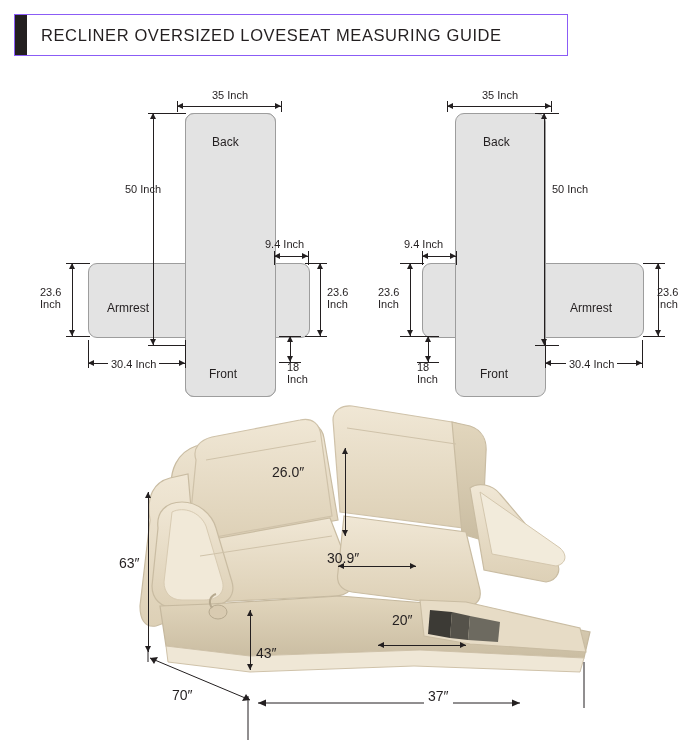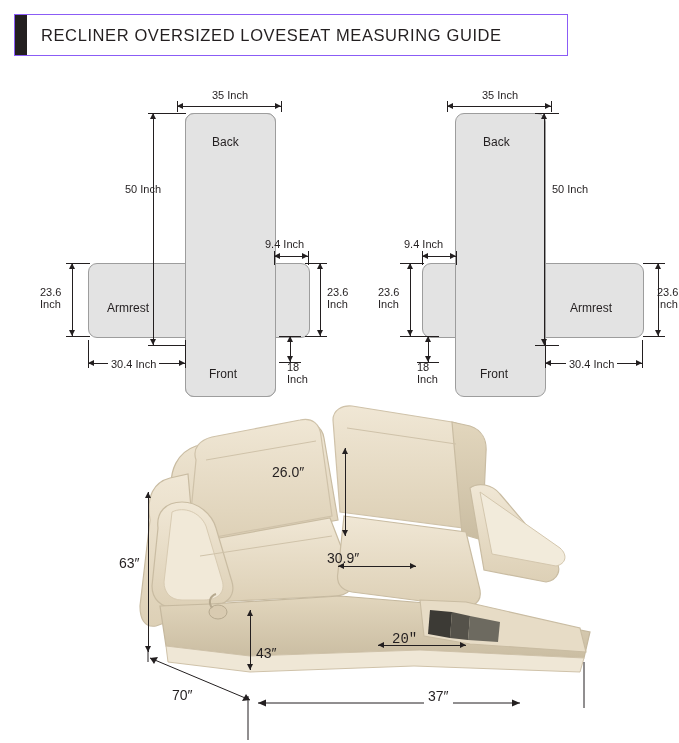--- a/index.html
+++ b/index.html
@@ -255,21 +255,21 @@
   <div class="sofa-dim" style="left:119px;top:155px;">63″</div>
 
   <div class="vline" style="left:250px;top:210px;height:60px;"></div>
   <div class="ar-u" style="left:246.5px;top:210px;"></div>
   <div class="ar-d" style="left:246.5px;top:264px;"></div>
   <div class="sofa-dim" style="left:256px;top:245px;">43″</div>
 
   <div class="hline" style="left:378px;top:245px;width:88px;"></div>
   <div class="ar-l" style="left:378px;top:241.5px;"></div>
   <div class="ar-r" style="left:460px;top:241.5px;"></div>
-  <div class="sofa-dim" style="left:392px;top:231px;font-family:Liberation Mono, monospace;">20″</div>
+  <div class="sofa-dim" style="left:392px;top:212px;">20″</div>
 
   <svg width="679" height="343" style="position:absolute;left:0;top:0;pointer-events:none;">
     <line x1="150" y1="258" x2="250" y2="300" stroke="#231f20" stroke-width="1"></line>
     <polygon points="150,258 158,257 154,264" fill="#231f20"></polygon>
     <polygon points="250,300 242,301 246,294" fill="#231f20"></polygon>
     <line x1="258" y1="303" x2="520" y2="303" stroke="#231f20" stroke-width="1"></line>
     <polygon points="258,303 266,299.5 266,306.5" fill="#231f20"></polygon>
     <polygon points="520,303 512,299.5 512,306.5" fill="#231f20"></polygon>
     <line x1="148" y1="250" x2="148" y2="262" stroke="#231f20" stroke-width="1"></line>
     <line x1="584" y1="262" x2="584" y2="308" stroke="#231f20" stroke-width="1"></line>

